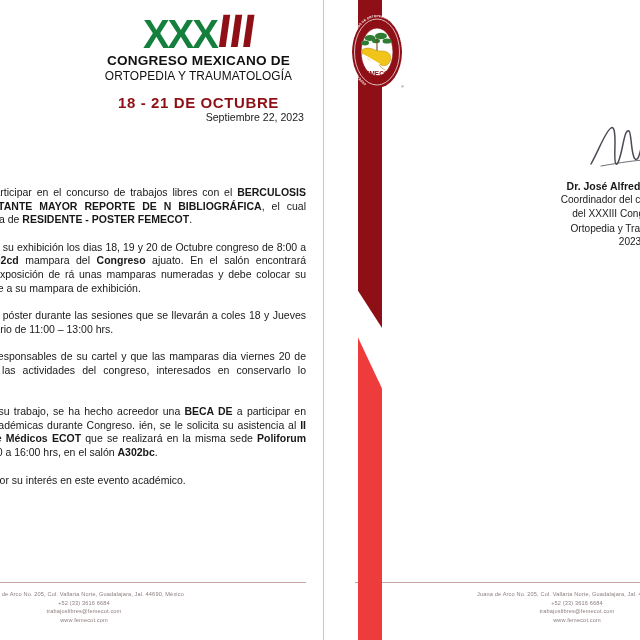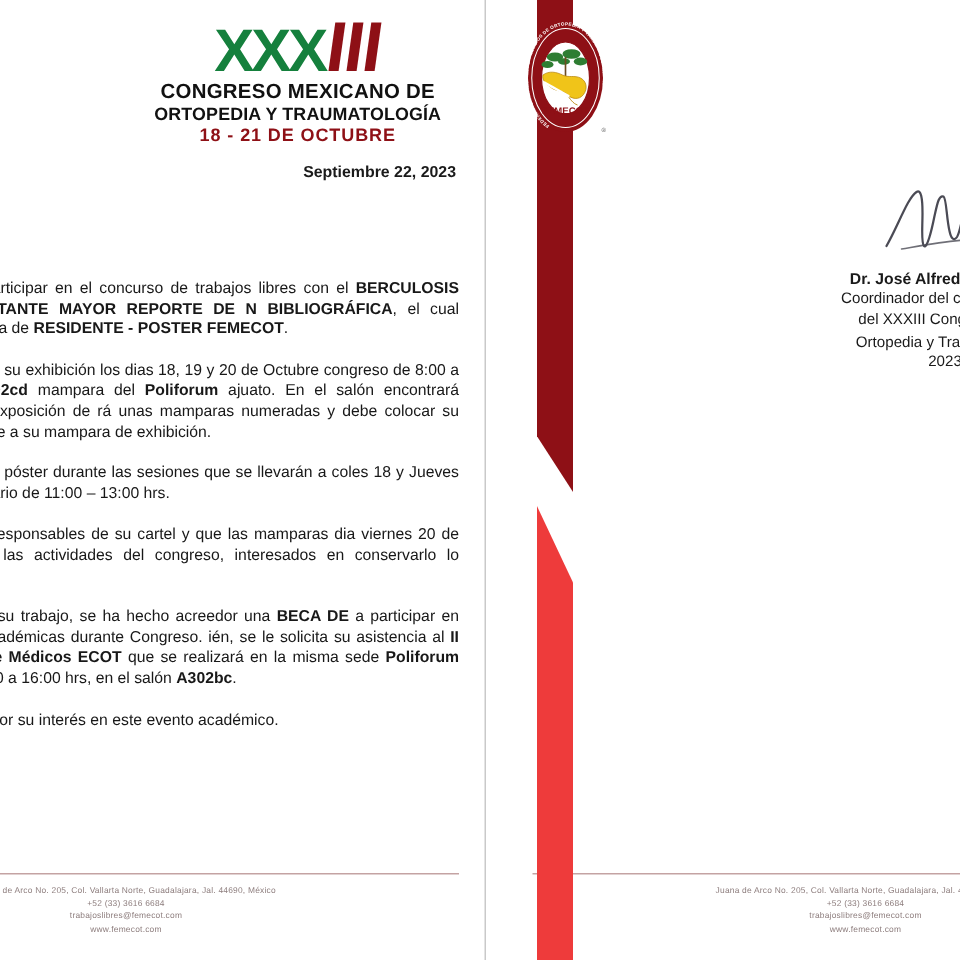--- a/index.html
+++ b/index.html
@@ -42,30 +42,30 @@
     font-weight:bold;font-size:47px;letter-spacing:-1px;
     color:#8e1016;
     transform:skewX(-8deg);
     margin-left:1px;
   }
   .mh-l1{
     font-weight:bold;font-size:13.6px;color:#111;
     letter-spacing:0.2px;margin-top:2px;white-space:nowrap;
   }
   .mh-l2{
-    font-weight:bold;font-size:11.9px;color:#111;
+    font-weight:normal;font-size:11.9px;color:#111;
     letter-spacing:0.1px;margin-top:1px;white-space:nowrap;
   }
   .mh-l3{
-    font-weight:bold;font-size:12px;color:#8e1016;
-    letter-spacing:0.6px;margin-top:0;white-space:nowrap;
+    font-weight:bold;font-size:15px;color:#8e1016;
+    letter-spacing:0.6px;margin-top:11px;white-space:nowrap;
   }
   .mh-date{
-    font-size:10.6px;color:#1a1a1a;margin-top:12px;
-    text-align:right;padding-right:2px;font-weight:bold;
+    font-size:10.6px;color:#1a1a1a;margin-top:0;
+    text-align:right;padding-right:2px;
   }
 
   
   .letter{
     position:absolute;left:52px;right:18px;top:118px;
     color:#181818;
   }
   .addressee{
     font-weight:bold;font-size:10.6px;letter-spacing:0.1px;
     margin:0 0 0 0;
@@ -148,21 +148,21 @@
       <div class="mh-l1">CONGRESO MEXICANO DE</div>
       <div class="mh-l2">ORTOPEDIA Y TRAUMATOLOGÍA</div>
       <div class="mh-l3">18 - 21 DE OCTUBRE</div>
       <div class="mh-date">Septiembre 22, 2023</div>
     </div>
 
     <div class="letter">
       <div class="addressee">S GORDILLO MÉNDEZ</div>
       <div class="salutation">RDO</div>
       <div class="para"><span>arle su aceptación a participar en el concurso de trabajos libres con el </span><b>BERCULOSIS VERTEBRAL EN LACTANTE MAYOR REPORTE DE N BIBLIOGRÁFICA</b><span>, el cual participará en la categoria de </span><b>RESIDENTE - POSTER FEMECOT</b><span>.</span></div>
-      <div class="para"><span> deberá permanecer para su exhibición los dias 18, 19 y 20 de Octubre  congreso de 8:00 a 17:00 en el salón </span><b>B202cd</b><span> mampara del </span><b>Poliforum</b><span> ajuato. En el salón encontrará señalizada el área de exposición de rá unas mamparas numeradas y debe colocar su poster en el número onde a su mampara de exhibición.</span></div>
+      <div class="para"><span> deberá permanecer para su exhibición los dias 18, 19 y 20 de Octubre  congreso de 8:00 a 17:00 en el salón </span><b>B202cd</b><span> mampara del </span><b>Congreso</b><span> ajuato. En el salón encontrará señalizada el área de exposición de rá unas mamparas numeradas y debe colocar su poster en el número onde a su mampara de exhibición.</span></div>
       <div class="para"><span>resente para exponer su póster durante las sesiones que se llevarán a coles 18 y Jueves 19 de Octubre en el horario de 11:00 – 13:00 hrs.</span></div>
       <div class="para"><span>ue los autores son los responsables de su cartel y que las mamparas dia viernes 20 de octubre al término de las actividades del congreso,  interesados en conservarlo lo remuevan a este tiempo.</span></div>
       <div class="para"><span>e con la aceptación de su trabajo, se ha hecho acreedor una </span><b>BECA DE</b><span> a participar en todas las actividades académicas durante Congreso. ién, se le solicita su asistencia al </span><b>II Congreso Mexicano de Médicos ECOT</b><span> que se realizará en la misma sede </span><b>Poliforum León</b><span>, el día bre de 08:00 a 16:00 hrs, en el salón </span><b>A302bc</b><span>.</span></div>
       <div class="para"><span>le reitero mi felicitación por su interés en este evento académico.</span></div>
     </div>
 
     <div class="page-footer">
       <div class="footer-rule"></div>
       <div class="footer-line">Juana de Arco No. 205, Col. Vallarta Norte, Guadalajara, Jal. 44690, México</div>
       <div class="footer-line">+52 (33) 3616 6684</div>

